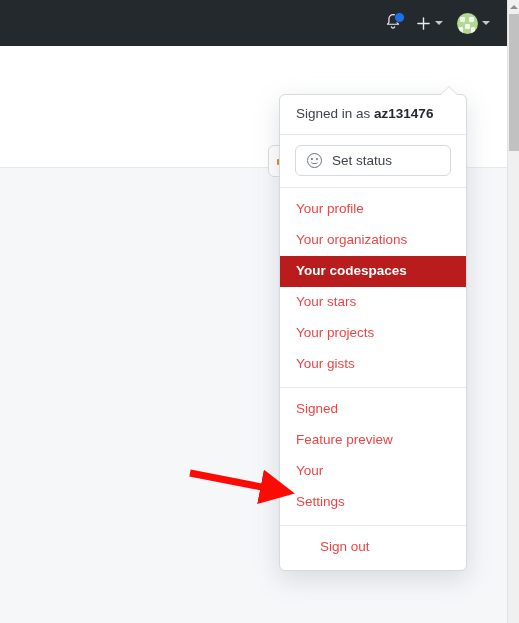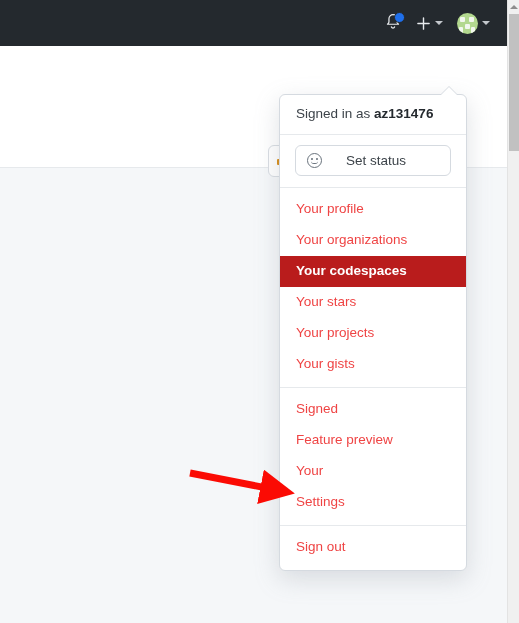--- a/index.html
+++ b/index.html
@@ -189,41 +189,41 @@
     width: 0; height: 0;
     border-left: 8px solid transparent;
     border-right: 8px solid transparent;
     border-bottom: 8px solid #ffffff;
   }
 
   .menu-section {
     border-bottom: 1px solid #e6e9ec;
     padding: 0;
   }
-  .menu-section:last-child { border-bottom: none; }
+  .menu-section:last-child { border-bottom: none; padding-left: 24px; }
 
   
   #signed-in-row {
     padding: 10px 16px 11px 16px;
     font-size: 13.5px;
     color: #3c4349;
     line-height: 1.35;
     white-space: nowrap;
   }
   #signed-in-user {
     font-weight: bold;
     color: #24292e;
   }
 
   
   #set-status-section { padding: 10px 15px 11px 15px; }
   #set-status-btn {
     display: flex;
     align-items: center;
-    gap: 24px;
+    gap: 10px;
     width: 100%;
     height: 31px;
     padding: 0 11px;
     background: #ffffff;
     border: 1px solid #d5dae0;
     border-radius: 6px;
     font-size: 13.5px;
     color: #3c4349;
     cursor: pointer;
     font-family: "Liberation Sans", sans-serif;

